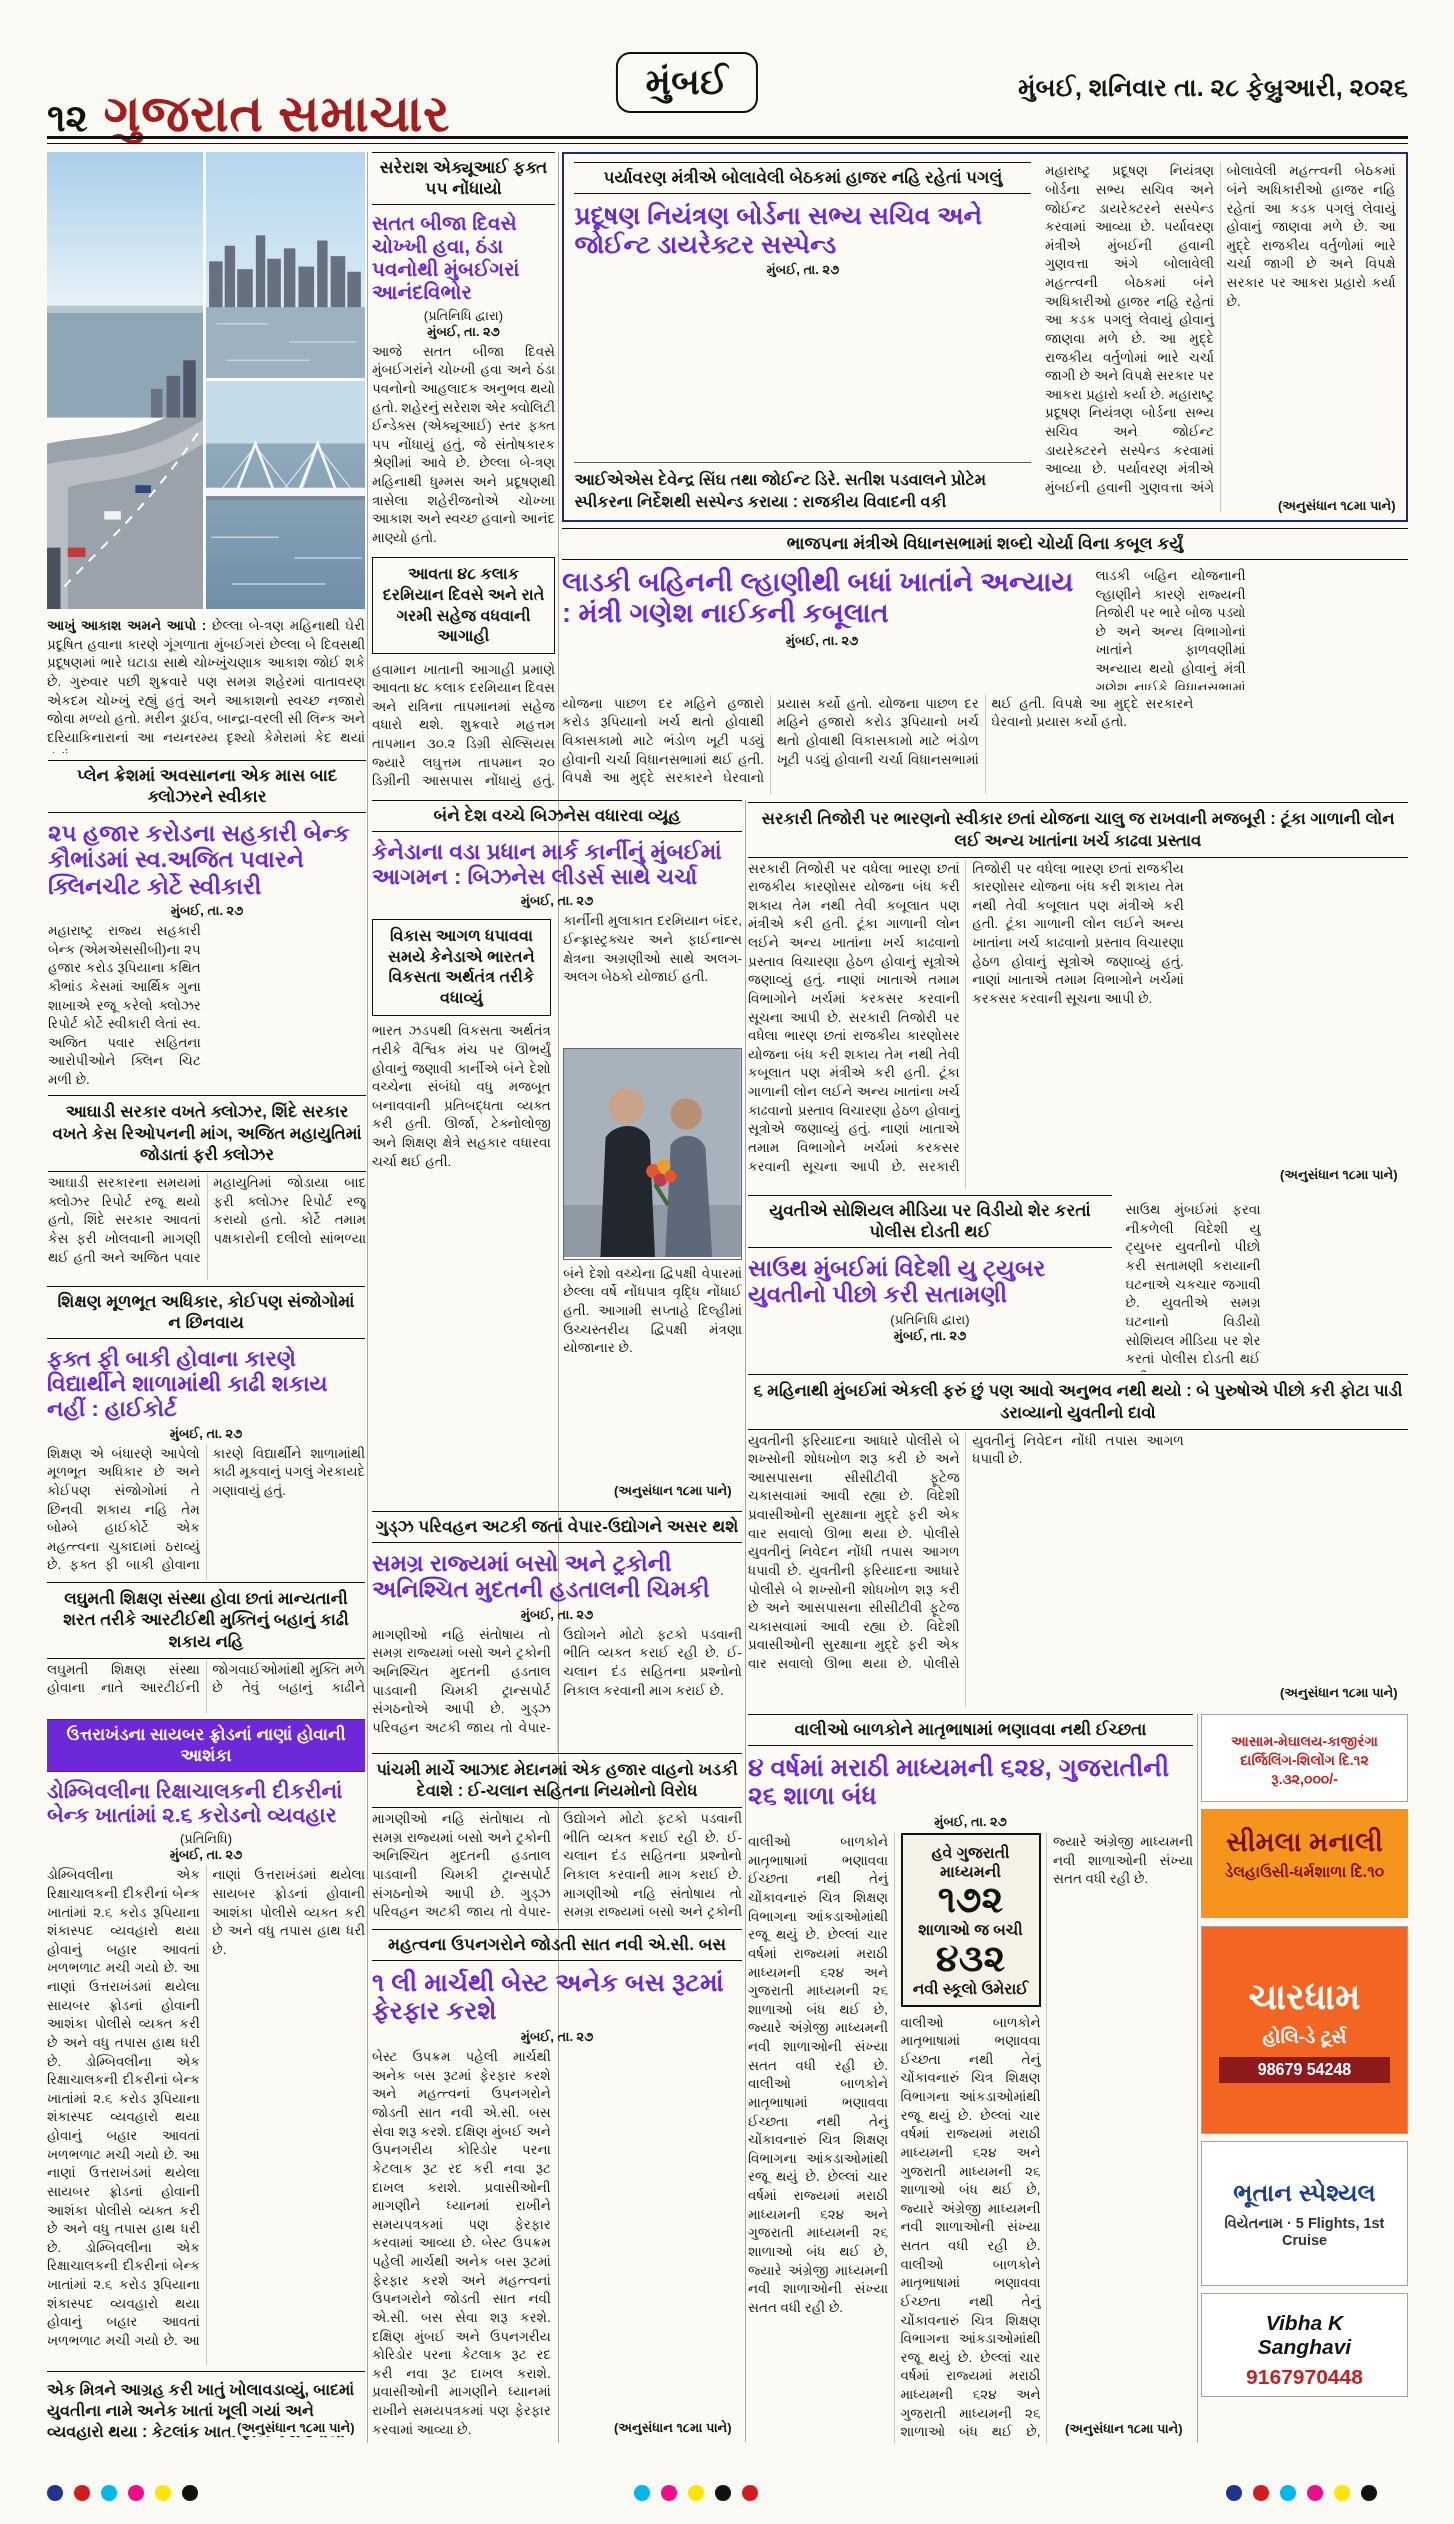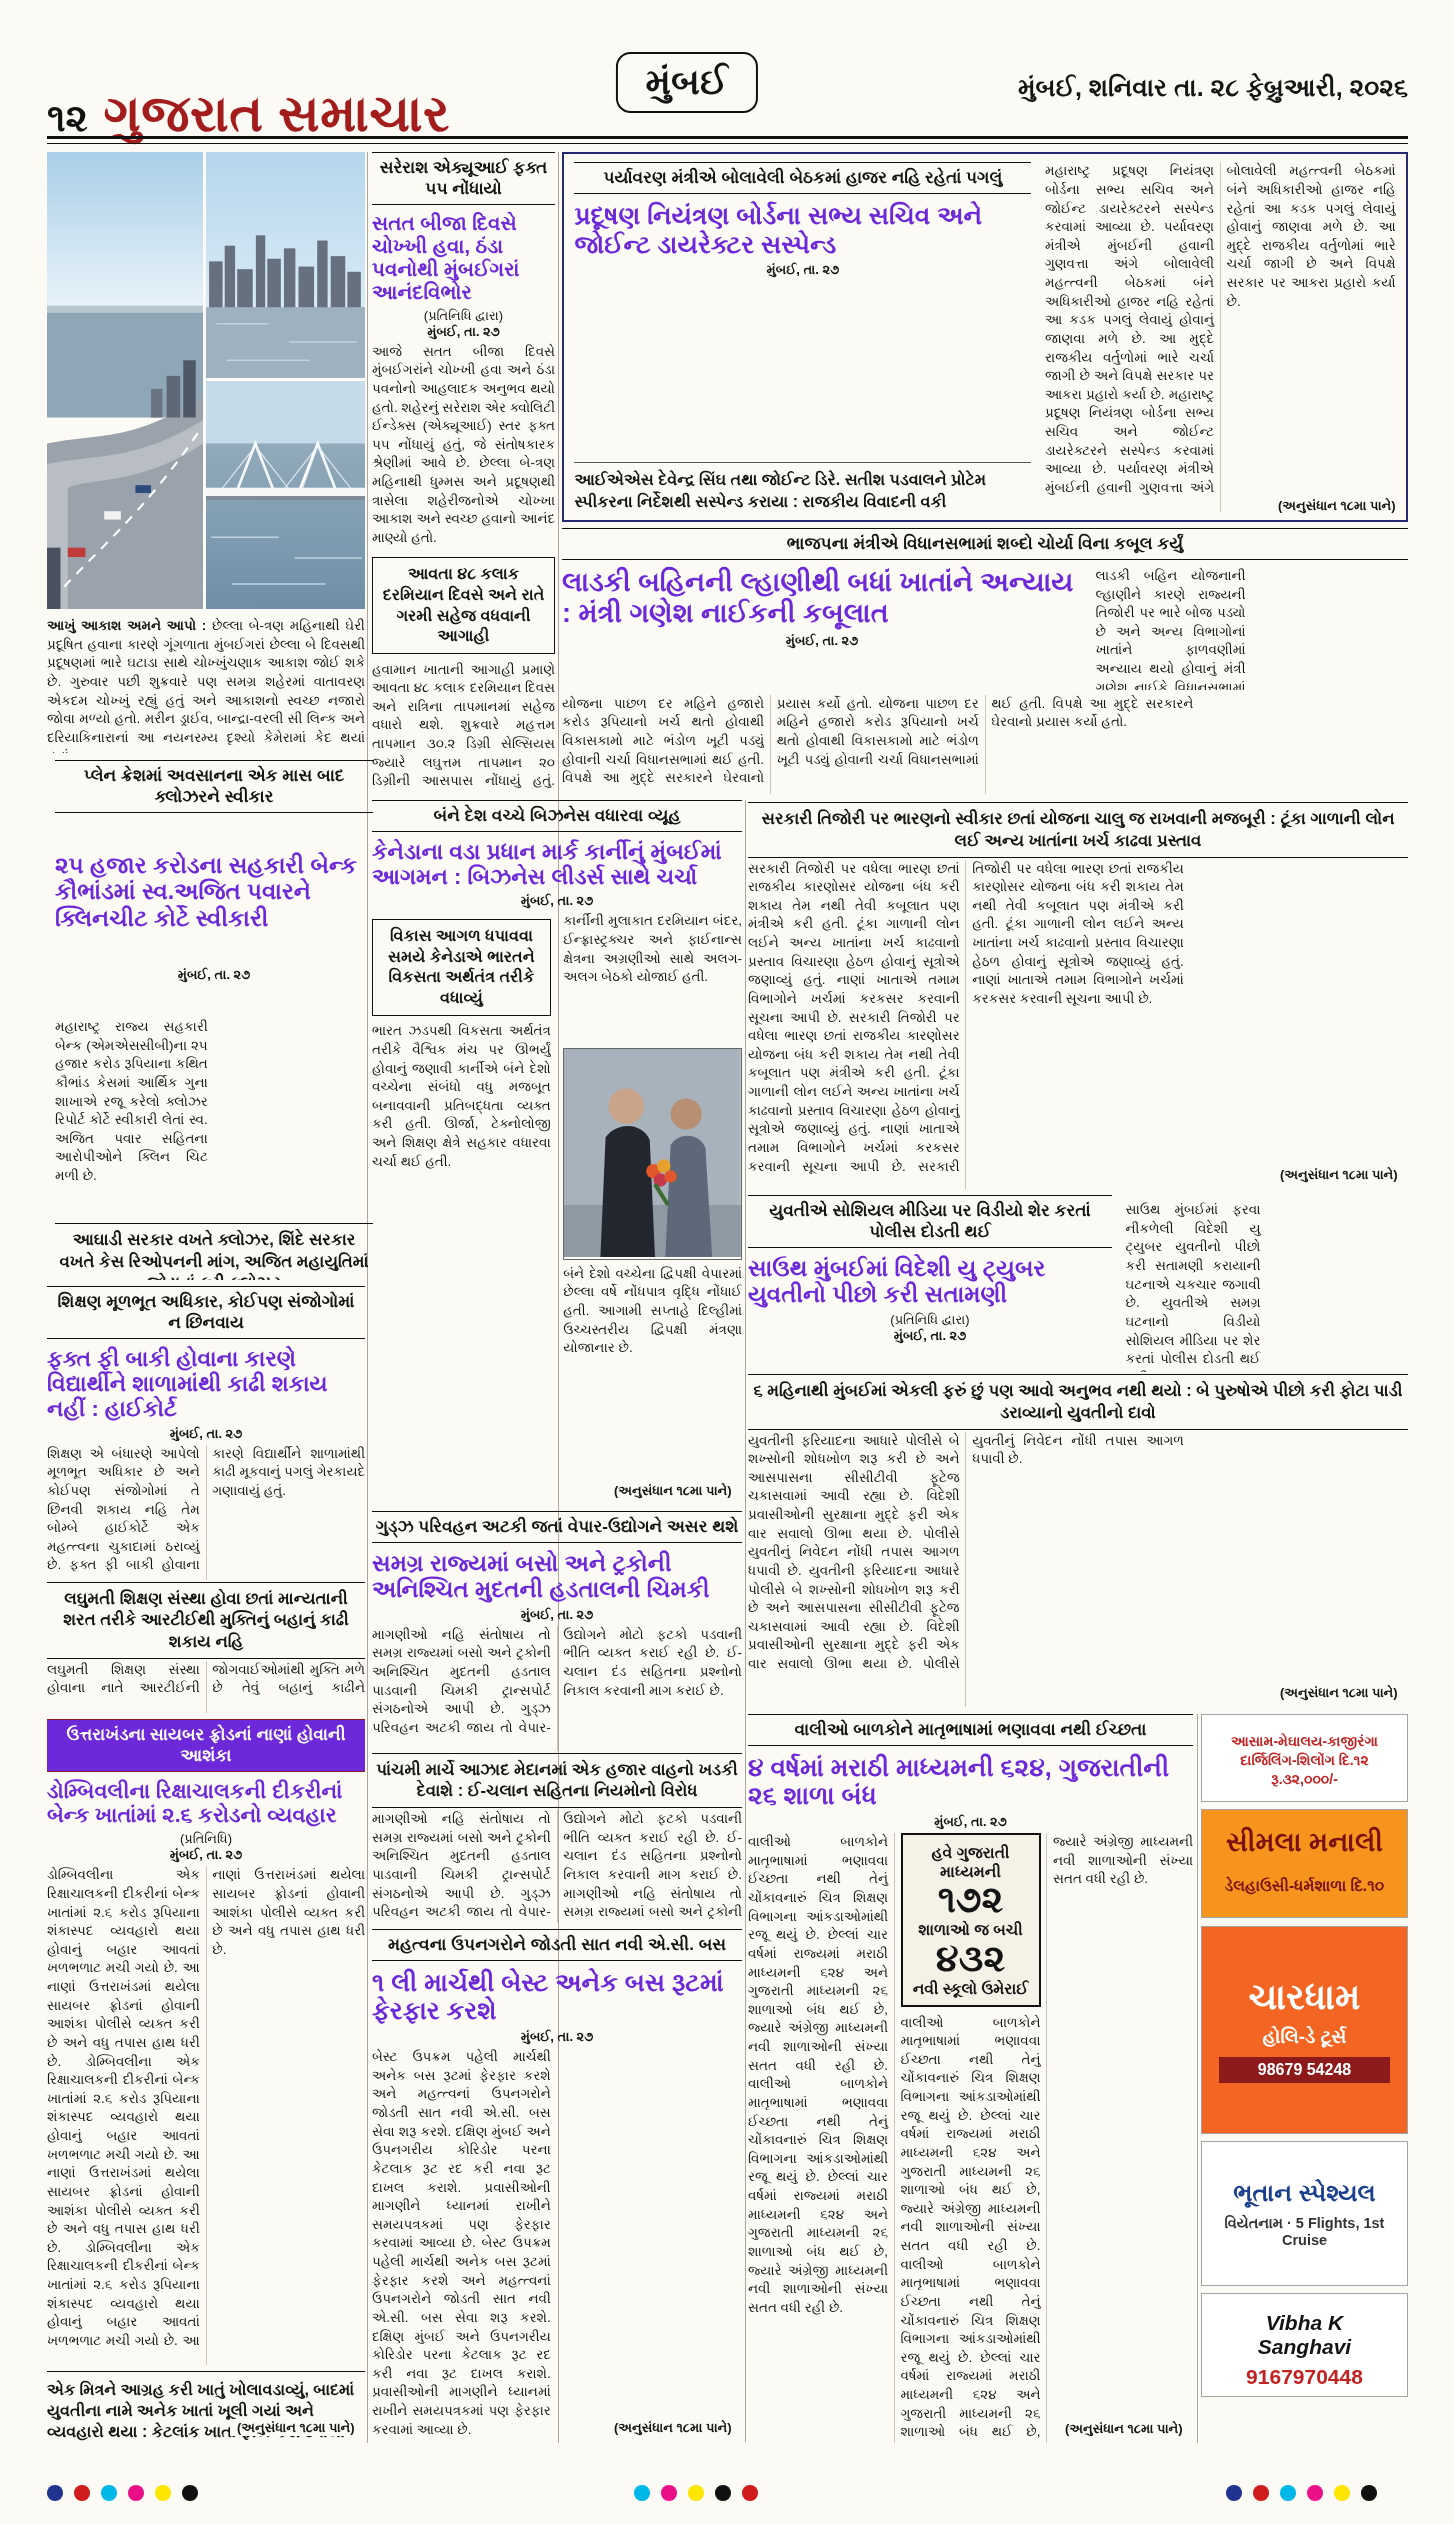--- a/index.html
+++ b/index.html
@@ -39,21 +39,21 @@
   .boldline{font-weight:bold;font-size:16px;line-height:1.32;}
   
   #photos{left:47px;top:152px;width:318px;height:456px;display:grid;position:absolute;
           grid-template-columns:156px 159px;grid-template-rows:226px 228px;gap:3.1px;}
   #caption{left:47px;top:614px;width:318px;height:139px;}
   #aqi{left:372px;top:152px;width:183px;height:640px;}
   #susp{left:562px;top:152px;width:846px;height:370px;border:2.1px solid #232a72;padding:8.3px 10.4px;}
   #ladki{left:562px;top:528px;width:846px;height:266px;}
   #ladkicont{left:748px;top:800px;width:660px;height:389px;}
   #canada{left:372px;top:800px;width:370px;height:705px;}
-  #pawar{left:55px;top:760px;width:318px;height:520px;gap:32px;}
+  #pawar{left:48px;top:760px;width:318px;height:520px;}
   #youtuber{left:748px;top:1195px;width:660px;height:512px;}
   #education{left:47px;top:1286px;width:318px;height:427px;}
   #strike{left:372px;top:1511px;width:370px;height:412px;}
   #dombivli{left:47px;top:1719px;width:318px;height:723px;}
   #best{left:372px;top:1929px;width:370px;height:513px;}
   #schools{left:748px;top:1714px;width:445px;height:729px;}
   #adcol{left:1201px;top:1714px;width:207px;height:729px;display:flex;flex-direction:column;gap:7.3px;position:absolute;}
   
   .susp-grid{display:grid;grid-template-columns:457px 1fr;gap:13.5px;height:100%;}
   .susp-left{display:flex;flex-direction:column;}
@@ -68,21 +68,21 @@
   .yt-grid{display:grid;grid-template-columns:364px 1fr;gap:13.5px;flex:0 0 auto;height:177px;overflow:hidden;}
   
   .inset{border:2.1px solid #111;padding:7.3px;text-align:center;font-weight:bold;break-inside:avoid;margin:6.2px 0;background:#f4f1e6;}
   .inset .big{font-size:37px;line-height:1.05;}
   .inset .sm{font-size:15.6px;line-height:1.25;}
   
   .ad{border:1px solid #a3a3a3;text-align:center;padding:17px;box-sizing:border-box;overflow:hidden;}
   .ad-assam{height:88px;color:#c22222;font-weight:bold;font-size:14px;line-height:1.35;background:#fff;}
   .ad-simla{height:109px;background:#f7941d;color:#7a1010;}
   .ad-simla .t{font-size:27px;font-weight:bold;}
-  .ad-simla .s{font-size:15.6px;font-weight:bold;margin-top:19px;}
+  .ad-simla .s{font-size:15.6px;font-weight:bold;margin-top:5px;}
   .ad-chardham{height:208px;background:#f26522;color:#fff;display:flex;flex-direction:column;justify-content:center;gap:8.3px;}
   .ad-chardham .t{font-size:36px;font-weight:bold;}
   .ad-chardham .s{font-size:18.7px;font-weight:bold;}
   .ad-chardham .p{font-size:16px;font-weight:bold;background:#8e1b1b;padding:4.2px 0;}
   .ad-bhutan{height:145px;background:#fff;display:flex;flex-direction:column;justify-content:center;gap:7.3px;}
   .ad-bhutan .t{font-size:24px;font-weight:bold;color:#1b3f8f;}
   .ad-bhutan .s{font-size:14.5px;color:#333;font-weight:bold;}
   .ad-sang{height:104px;background:#fff;display:flex;flex-direction:column;justify-content:flex-start;gap:6.2px;}
   .ad-sang .t{font-size:21px;font-weight:bold;font-style:italic;}
   .ad-sang .p{font-size:21px;font-weight:bold;color:#c22222;}

